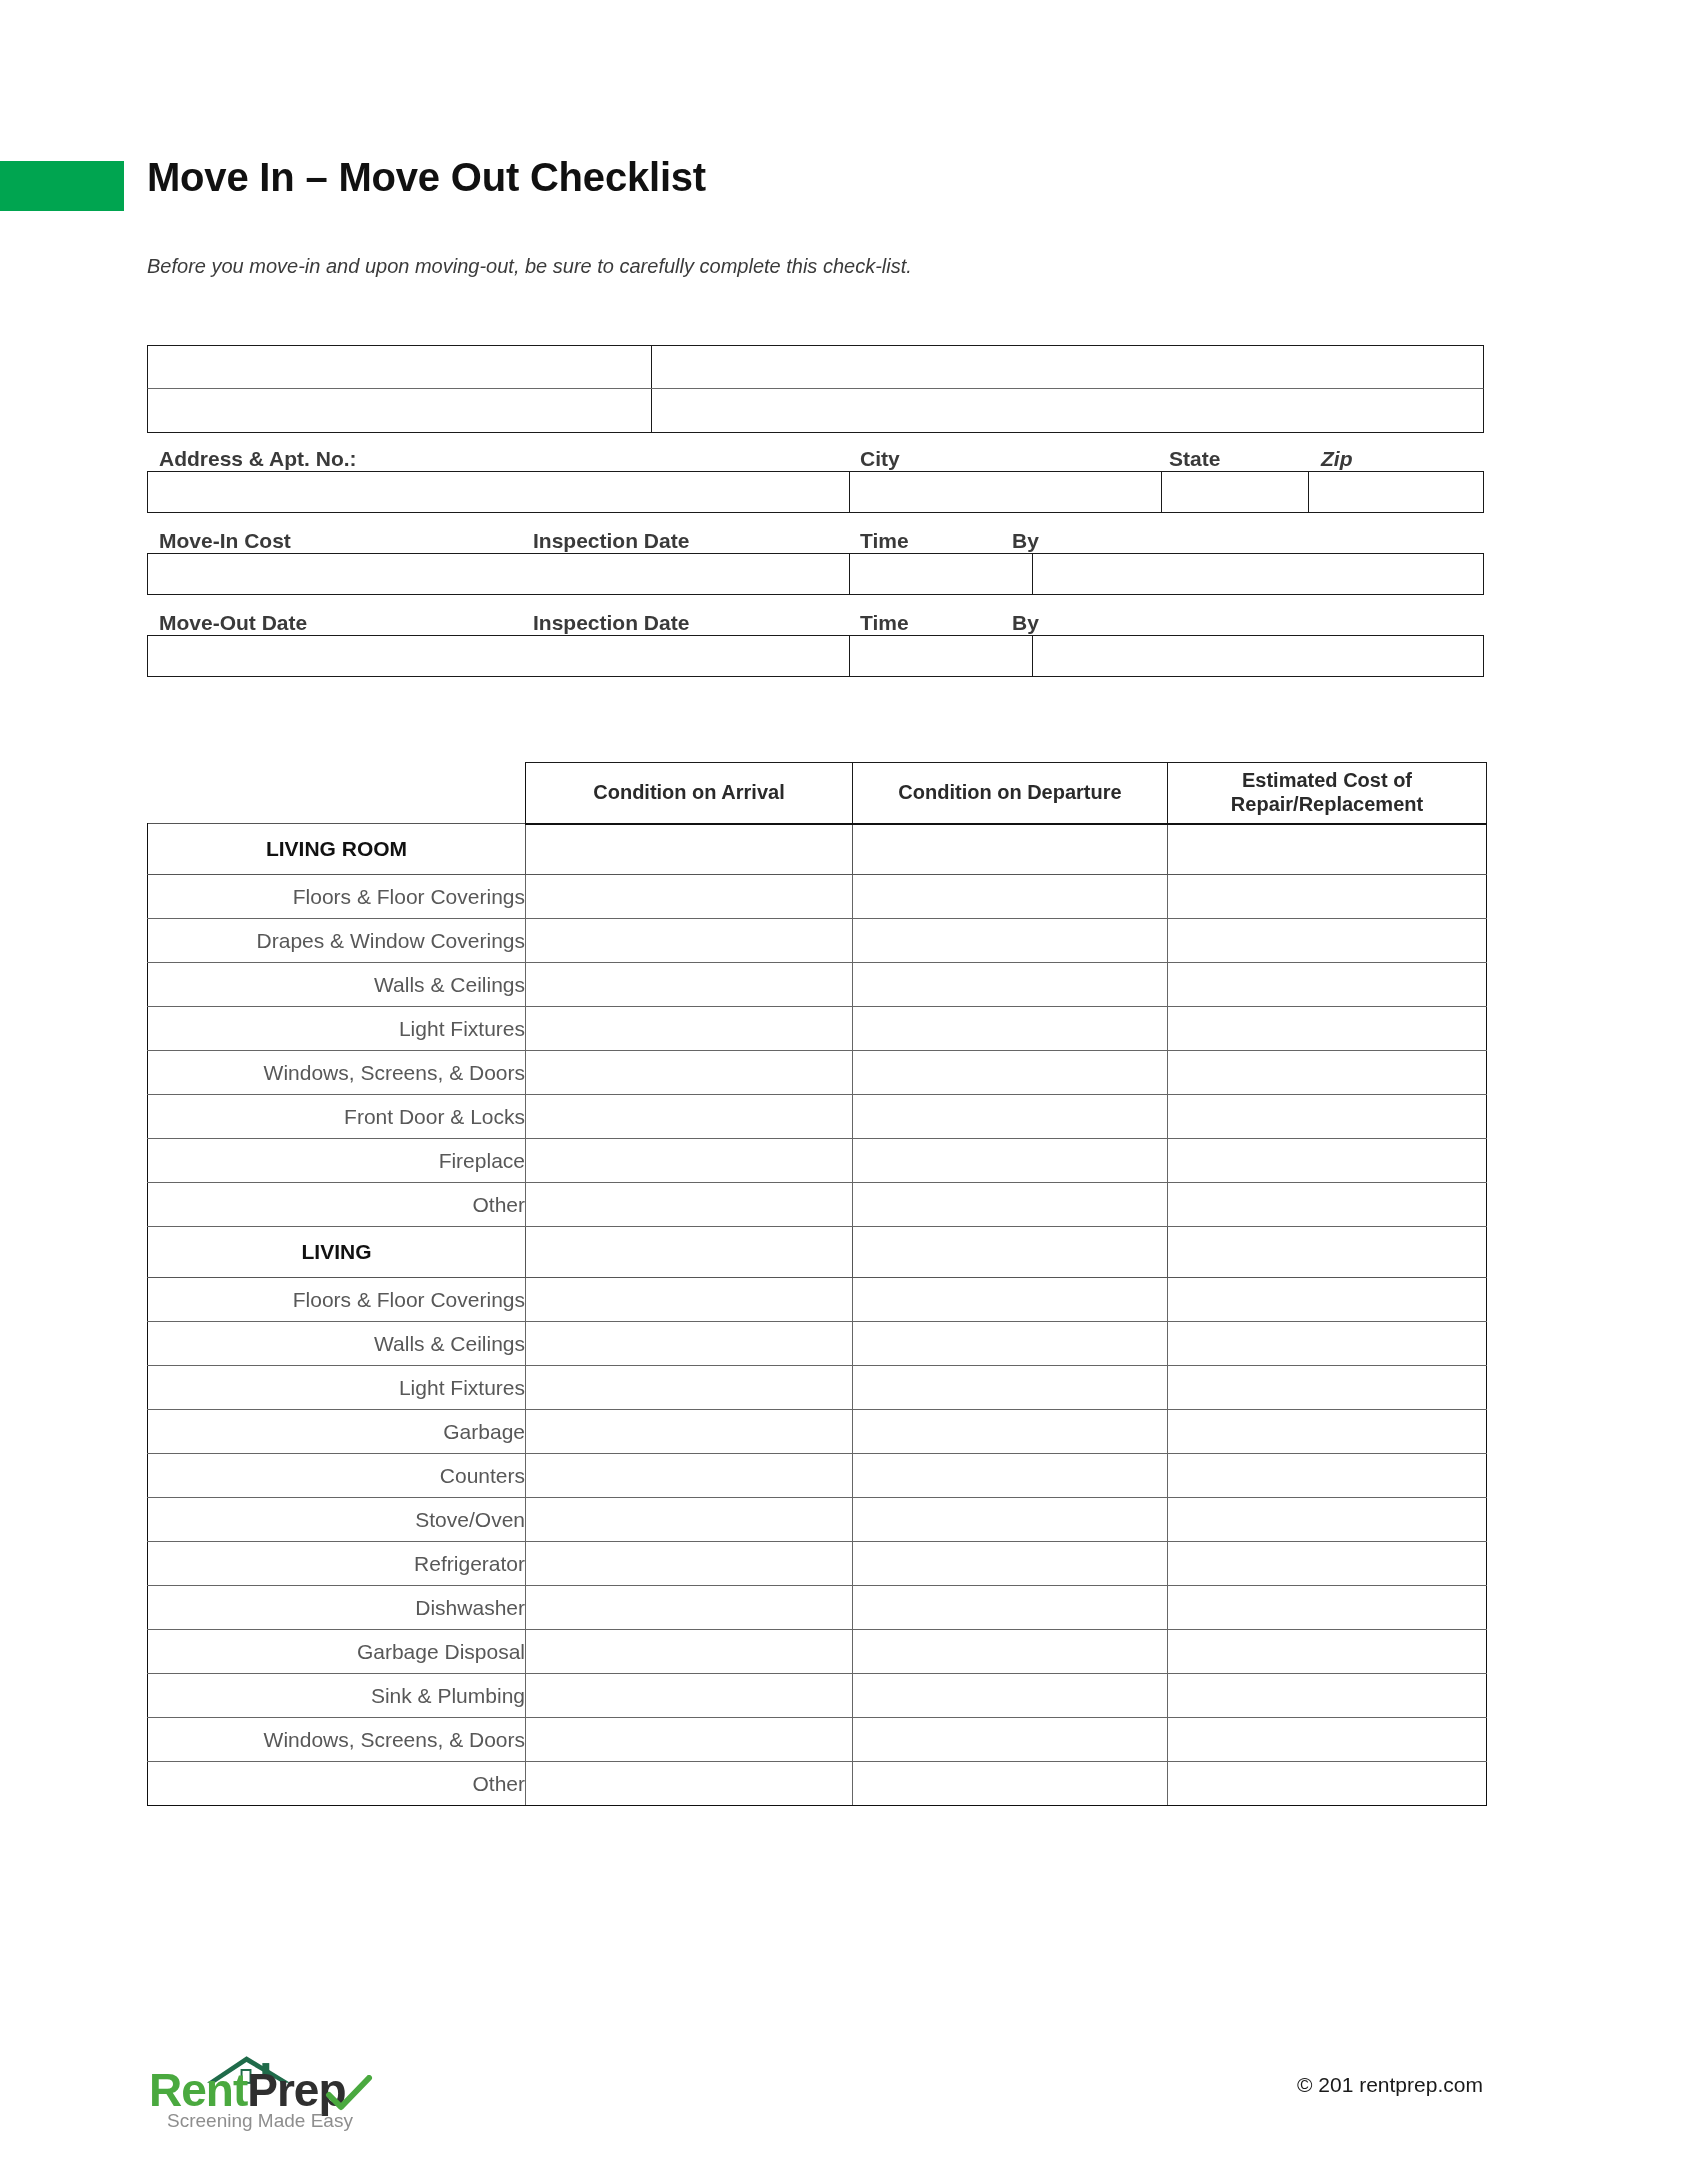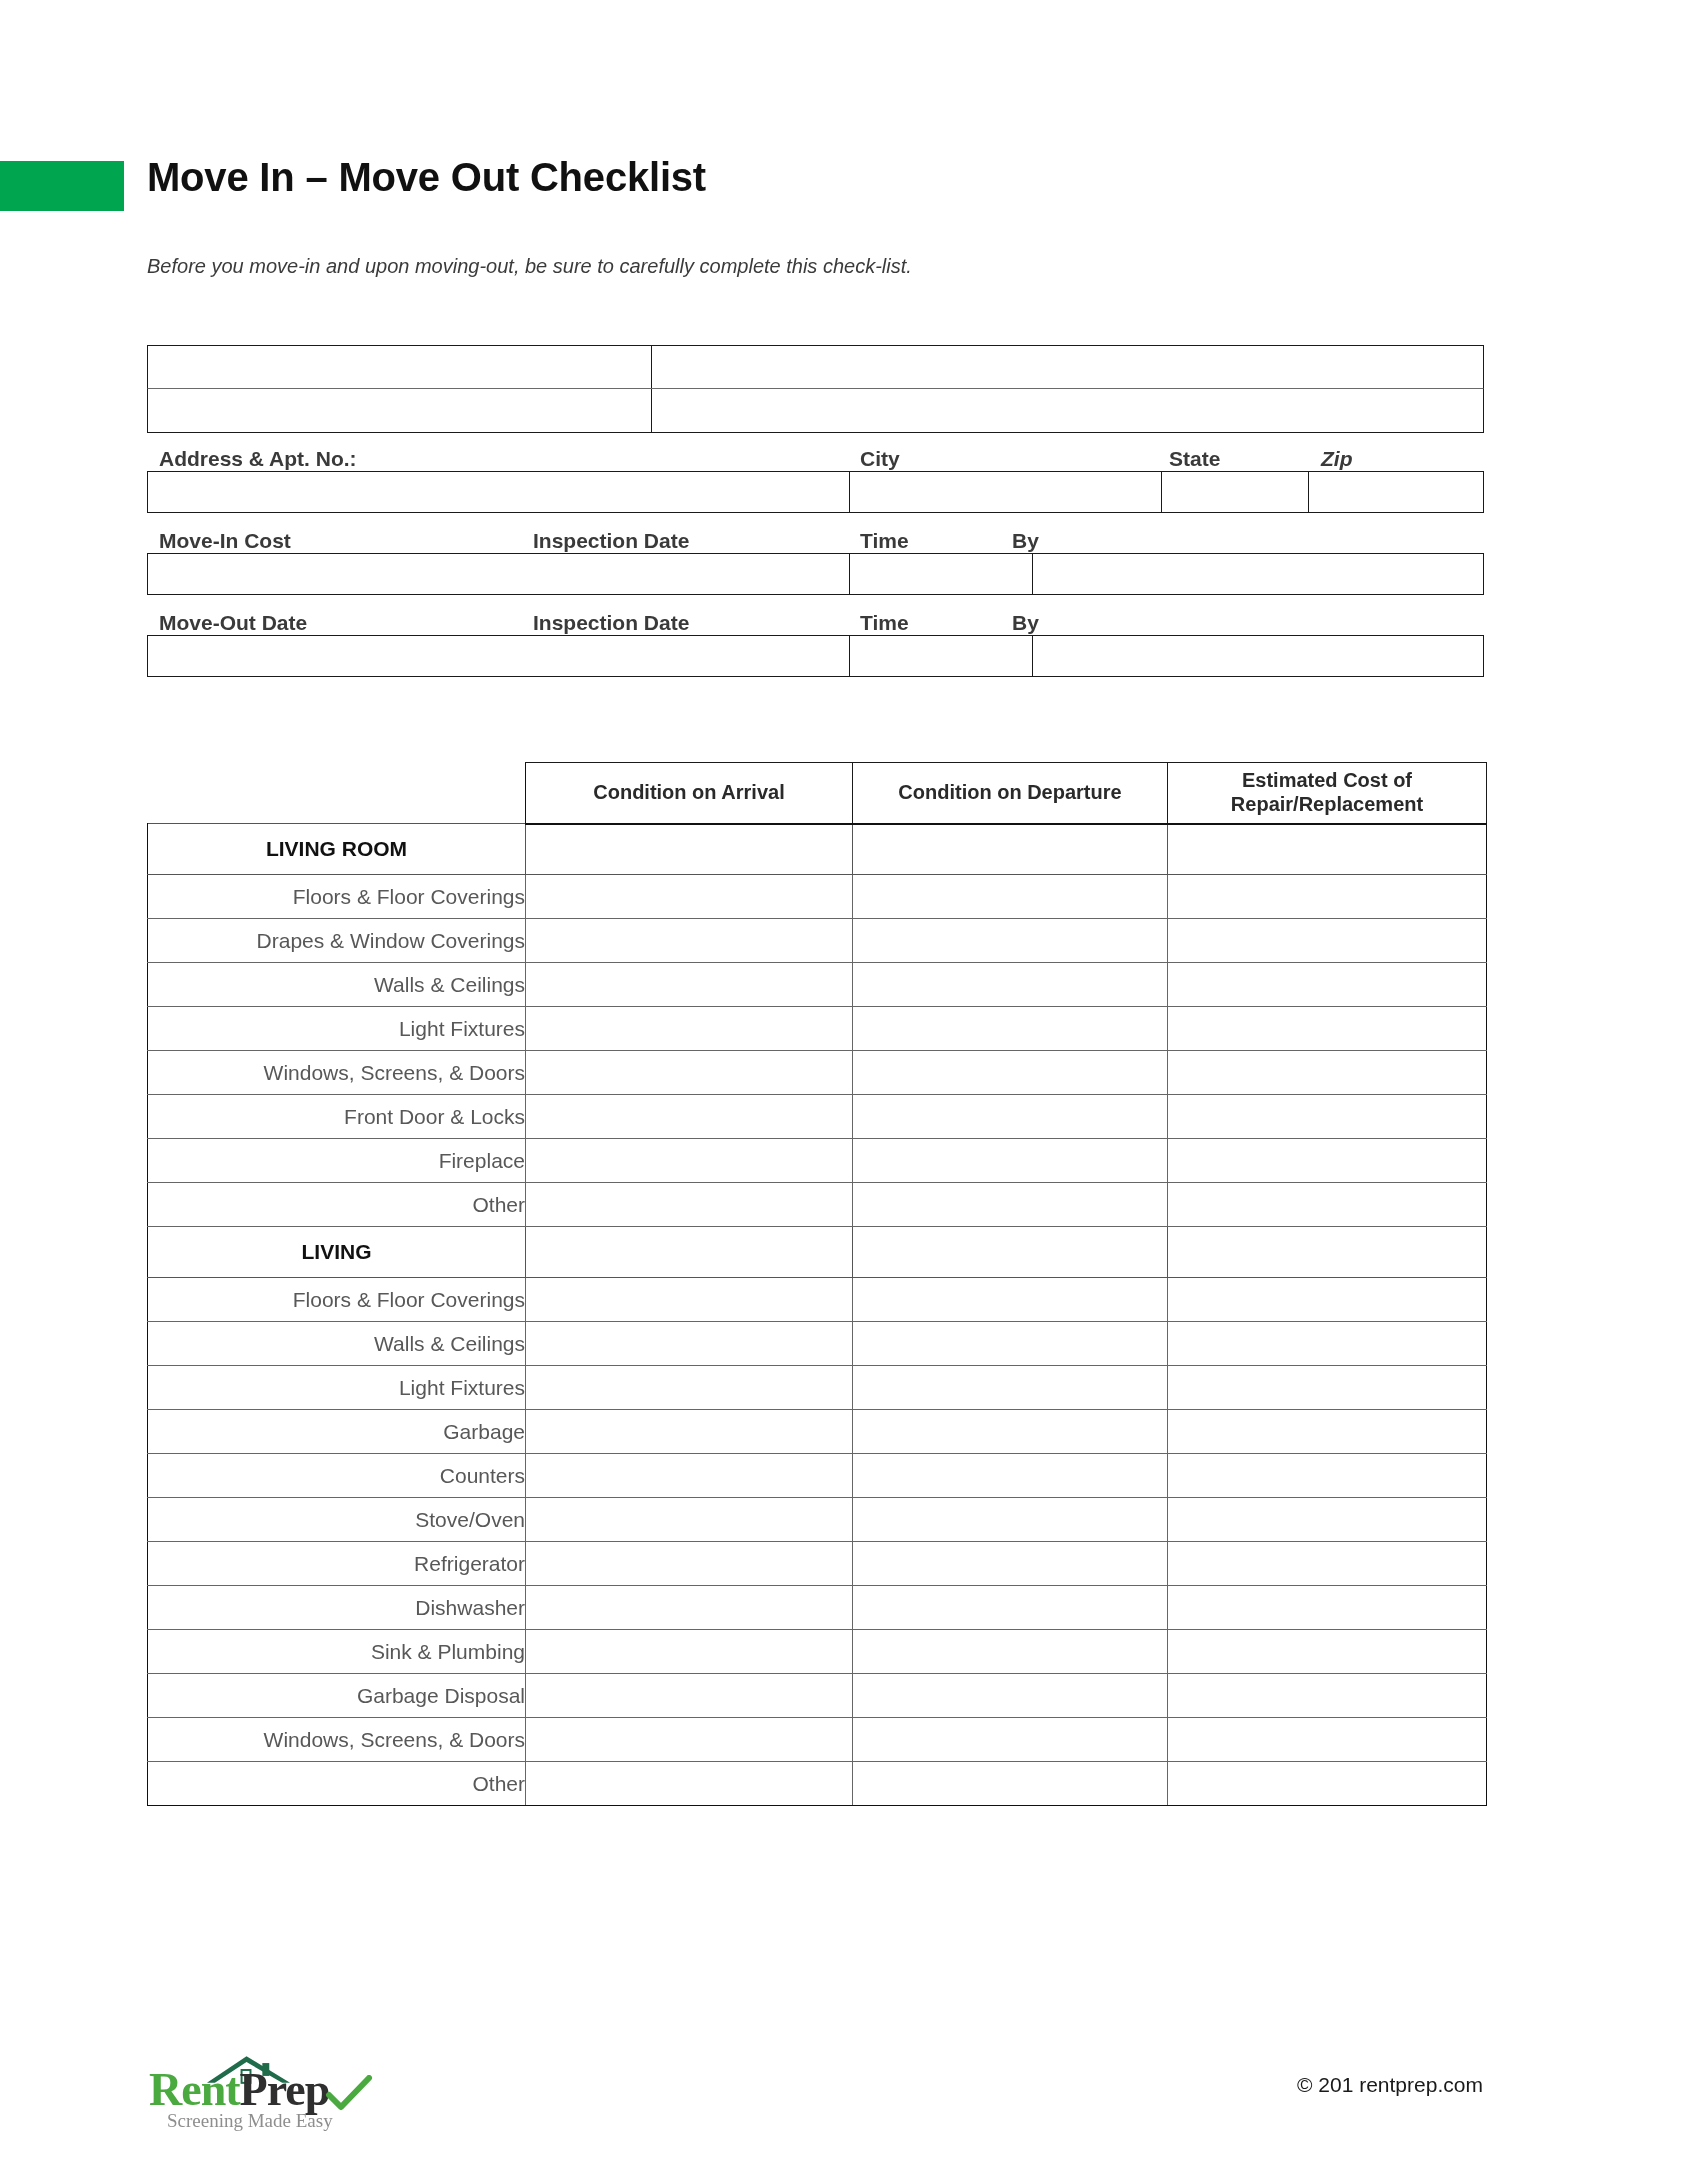--- a/index.html
+++ b/index.html
@@ -165,21 +165,20 @@
   tr.last-row .item-label,
   tr.last-row .item-blank { border-bottom: 1.8px solid #111111; }
 
   
   .footer-logo {
     position: absolute;
     left: 149px;
     top: 2049px;
     width: 248px;
     height: 84px;
-    font-family: Liberation Serif, serif;
   }
   .logo-wordmark {
     position: absolute;
     left: 0;
     top: 18px;
     font-size: 46px;
     font-weight: bold;
     letter-spacing: -1px;
     white-space: nowrap;
     line-height: 1;
@@ -395,27 +394,27 @@
         <td class="item-blank"></td>
         <td class="item-blank last"></td>
       </tr>
       <tr>
         <td class="item-label">Dishwasher</td>
         <td class="item-blank"></td>
         <td class="item-blank"></td>
         <td class="item-blank last"></td>
       </tr>
       <tr>
+        <td class="item-label">Garbage Disposal</td>
+        <td class="item-blank"></td>
+        <td class="item-blank"></td>
+        <td class="item-blank last"></td>
+      </tr>
+      <tr>
         <td class="item-label">Sink &amp; Plumbing</td>
-        <td class="item-blank"></td>
-        <td class="item-blank"></td>
-        <td class="item-blank last"></td>
-      </tr>
-      <tr>
-        <td class="item-label">Garbage Disposal</td>
         <td class="item-blank"></td>
         <td class="item-blank"></td>
         <td class="item-blank last"></td>
       </tr>
       <tr>
         <td class="item-label">Windows, Screens, &amp; Doors</td>
         <td class="item-blank"></td>
         <td class="item-blank"></td>
         <td class="item-blank last"></td>
       </tr>

